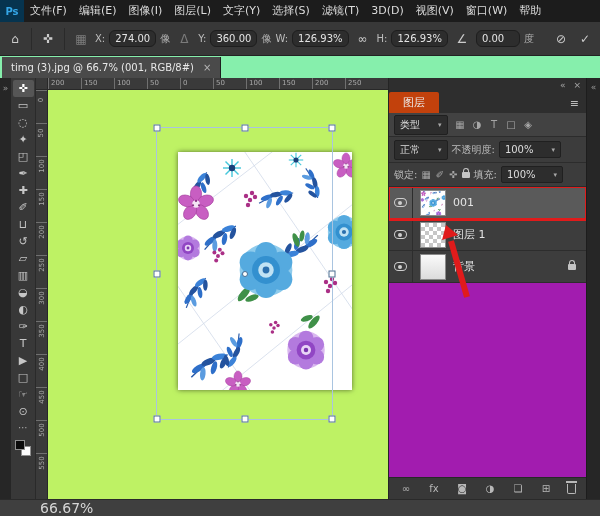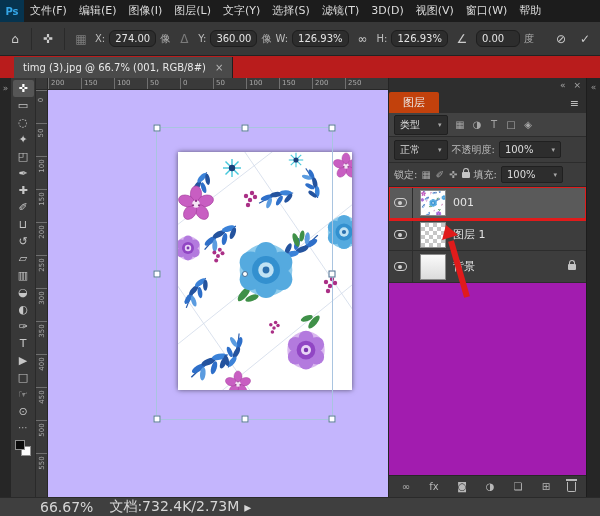--- a/index.html
+++ b/index.html
@@ -17,37 +17,37 @@
   .optionsbar{flex:0 0 34px;background:#383838;border-bottom:1px solid #232323;display:flex;align-items:center;padding:0 5px;gap:4px}
   .ob-icon{min-width:20px;height:20px;display:inline-flex;align-items:center;justify-content:center;color:#cccccc;font-size:12px}
   .ob-sep{width:1px;height:22px;background:#2a2a2a;margin:0 2px}
   .ob-label{color:#bdbdbd;font-size:10px;white-space:nowrap}
   .ob-value{background:#2d2d2d;border:1px solid #1e1e1e;border-radius:6px;padding:2px 5px;color:#e4e4e4;font-size:10px;min-width:44px;white-space:nowrap}
   .ob-unit{color:#b0b0b0;font-size:10px}
   .grayed{opacity:.45}
   .flex-spacer{flex:1}
 
   
-  .tabbar{flex:0 0 22px;background:#b91c1c;display:flex;align-items:center;padding-left:14px}
+  .tabbar{flex:0 0 22px;background:#86efac;display:flex;align-items:center;padding-left:2px}
   .doc-tab{background:#4a4a4a;height:21px;display:flex;align-items:center;padding:0 9px;gap:9px;font-size:10px;color:#e8e8e8;border-right:1px solid #1f1f1f;white-space:nowrap}
   .tab-close{color:#b5b5b5;font-size:10px}
 
   
   .main{flex:1;display:flex;min-height:0}
   .left-strip{flex:0 0 11px;background:#262626;color:#999;font-size:9px;text-align:center;padding-top:5px}
   .toolbar{flex:0 0 25px;background:#383838;border-right:1px solid #2a2a2a;display:flex;flex-direction:column;align-items:center;padding-top:2px}
   .tool{width:21px;height:17px;display:flex;align-items:center;justify-content:center;color:#c6c6c6;font-size:11px}
   .tool.active{background:#565656;color:#fff;border-radius:2px}
   .tool-more{color:#aaa;font-size:10px;margin-top:2px}
   .swatches{position:relative;width:16px;height:16px;margin-top:7px}
   .fg-swatch{position:absolute;top:0;left:0;width:10px;height:10px;background:#0b0b0b;border:1px solid #909090;z-index:2}
   .bg-swatch{position:absolute;bottom:0;right:0;width:10px;height:10px;background:#fdfdfd;border:1px solid #909090}
 
   
-  .canvas{flex:1;position:relative;background:#c4b5fd;overflow:hidden}
+  .canvas{flex:1;position:relative;background:#bef264;overflow:hidden}
   .ruler-corner{position:absolute;left:0;top:0;width:12px;height:12px;background:#3a3a3a;border-right:1px solid #282828;border-bottom:1px solid #282828;z-index:4}
   .ruler-h{position:absolute;left:12px;right:0;top:0;height:12px;background:#3a3a3a;border-bottom:1px solid #282828;display:flex;overflow:hidden;z-index:3}
   .htick{flex:0 0 33px;font-size:7px;color:#a8a8a8;border-left:1px solid #707070;padding-left:2px;line-height:10px}
   .ruler-v{position:absolute;top:12px;left:0;bottom:0;width:12px;background:#3a3a3a;border-right:1px solid #282828;z-index:3;overflow:hidden}
   .vtick{height:33px;border-top:1px solid #707070;display:flex;align-items:flex-start;justify-content:center}
   .vtick span{font-size:7px;color:#a8a8a8;transform:rotate(-90deg);line-height:10px;margin-top:4px}
   .artwork{position:absolute;left:142px;top:74px;width:174px;height:238px;background:#fff;box-shadow:0 0 5px rgba(0,0,0,.55)}
   .transform-box{position:absolute;left:120px;top:49px;width:177px;height:293px;border:1px solid #a9c4e0;z-index:5;pointer-events:none}
   .handle{position:absolute;width:7px;height:7px;background:#fff;border:1px solid #4c6f92;transform:translate(-50%,-50%);pointer-events:auto}
   .h-tl{left:0;top:0}.h-tm{left:50%;top:0}.h-tr{left:100%;top:0}
@@ -507,19 +507,15 @@
       </div>
     </div>
 
     <div class="right-strip">
       <span>«</span>
     </div>
   </div>
 
   <div class="statusbar">
     <span>66.67%</span>
-    <span class="status-doc">
-      <span>文档:732.4K/2.73M</span>
-      <span>▸</span>
-    </span>
   </div>
 
 </div>
 
 </body></html>

